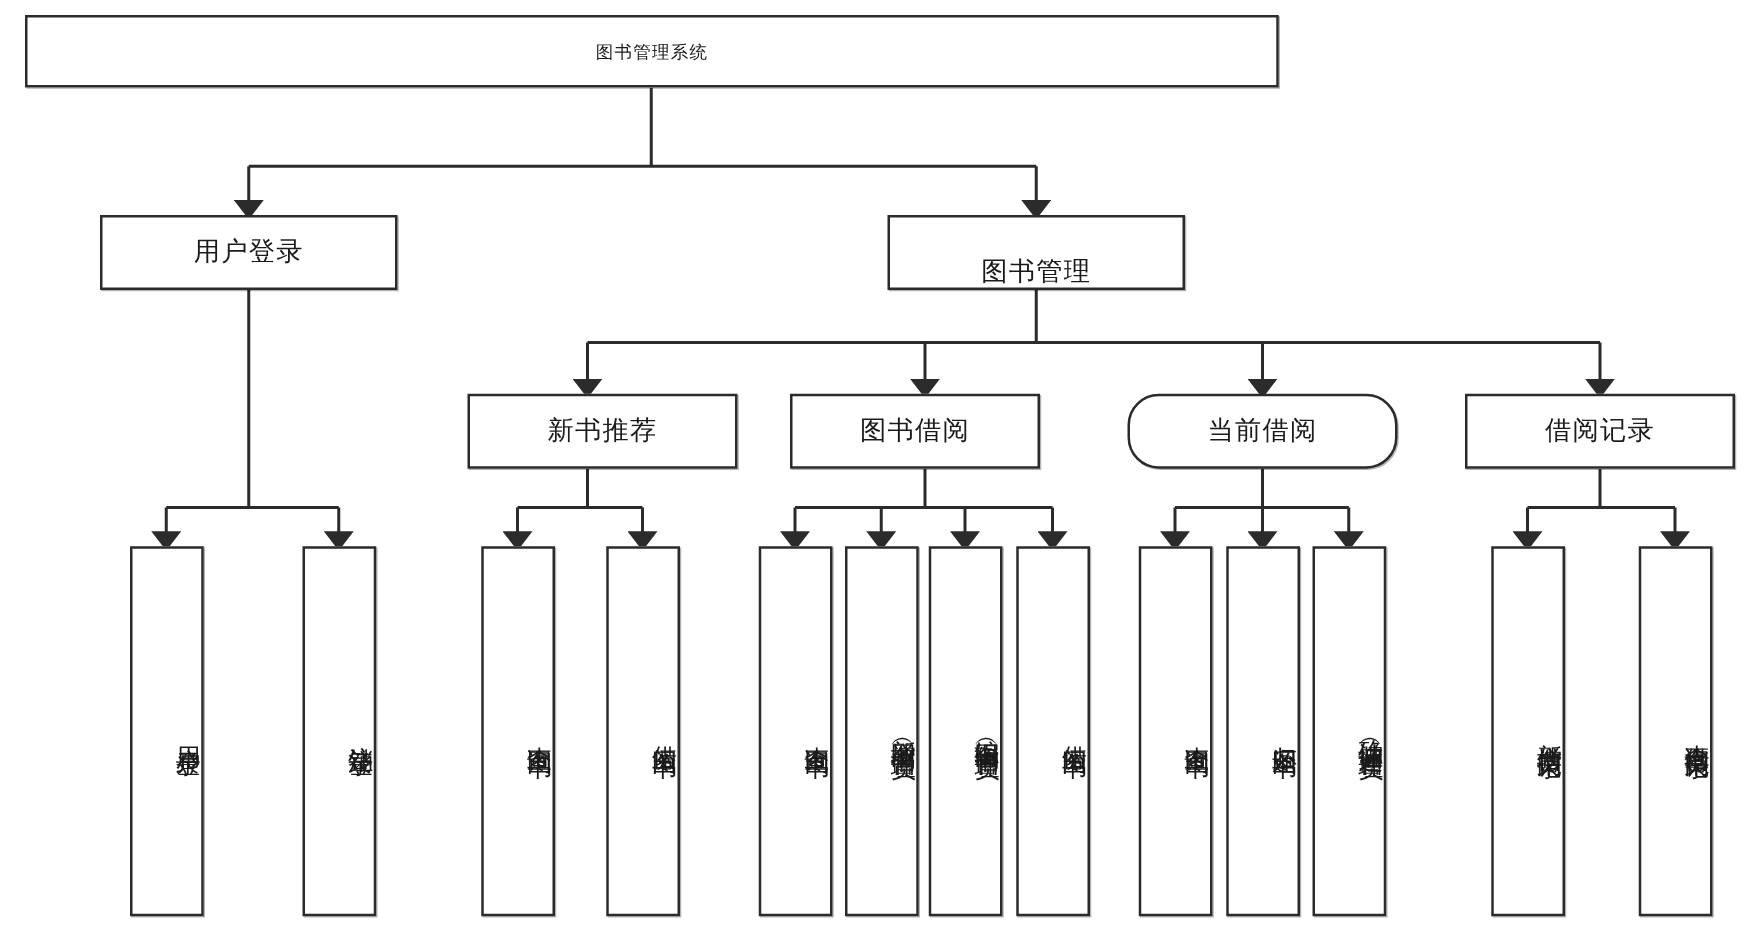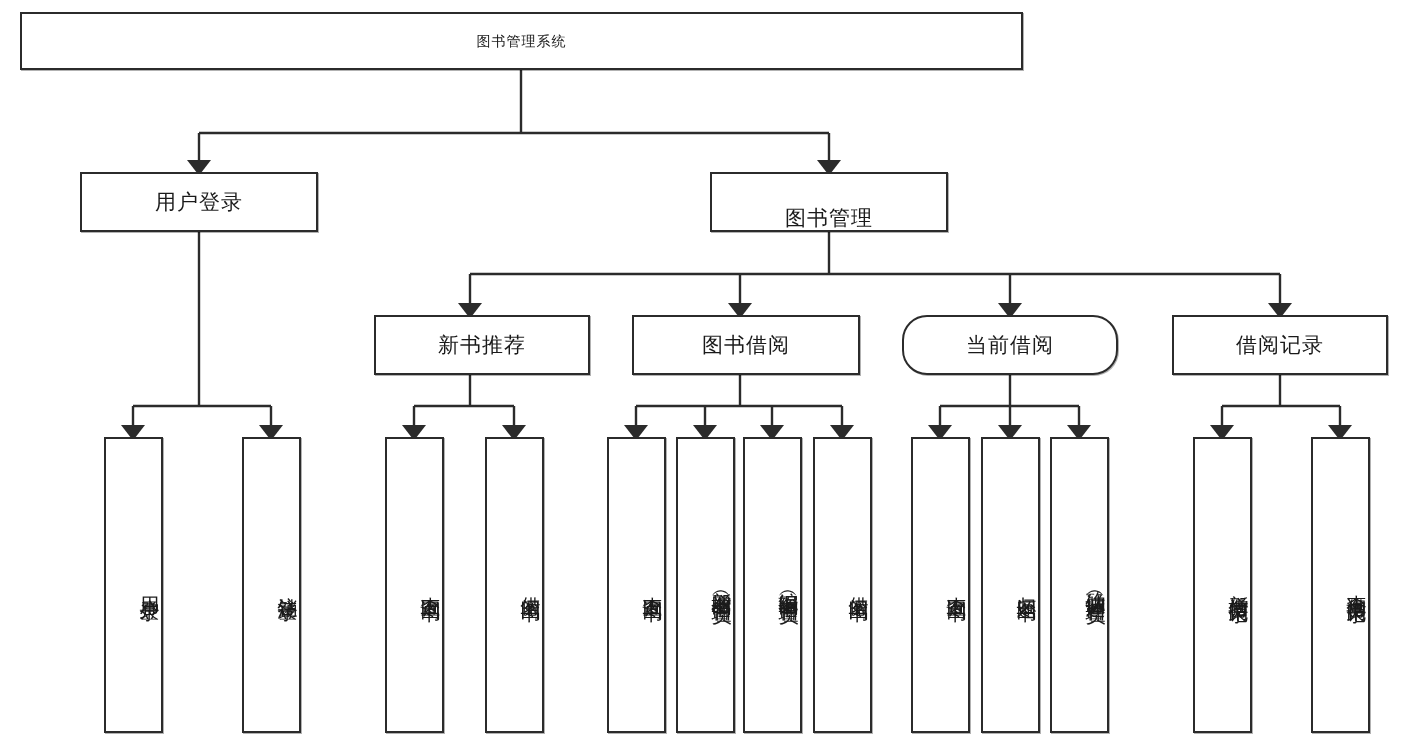--- a/index.html
+++ b/index.html
@@ -136,21 +136,21 @@
   </div>
 
   <div class="node horiz" style="left:710px; top:172px; width:238px; height:60px;align-items:flex-end;">
     <span class="node-label">图书管理</span>
   </div>
 
   <div class="node horiz" style="left:362px; top:315px; width:216px; height:60px;margin-left:12px;">
     <span class="node-label">新书推荐</span>
   </div>
 
-  <div class="node horiz" style="left:632px; top:315px; width:228px; height:60px;">
+  <div class="node horiz" style="left:632px; top:315px; width:200px; height:60px;">
     <span class="node-label">图书借阅</span>
   </div>
 
   <div class="node horiz" style="left:902px; top:315px; width:216px; height:60px;border-radius:25px;">
     <span class="node-label">当前借阅</span>
   </div>
 
   <div class="node horiz" style="left:1172px; top:315px; width:216px; height:60px;">
     <span class="node-label">借阅记录</span>
   </div>

